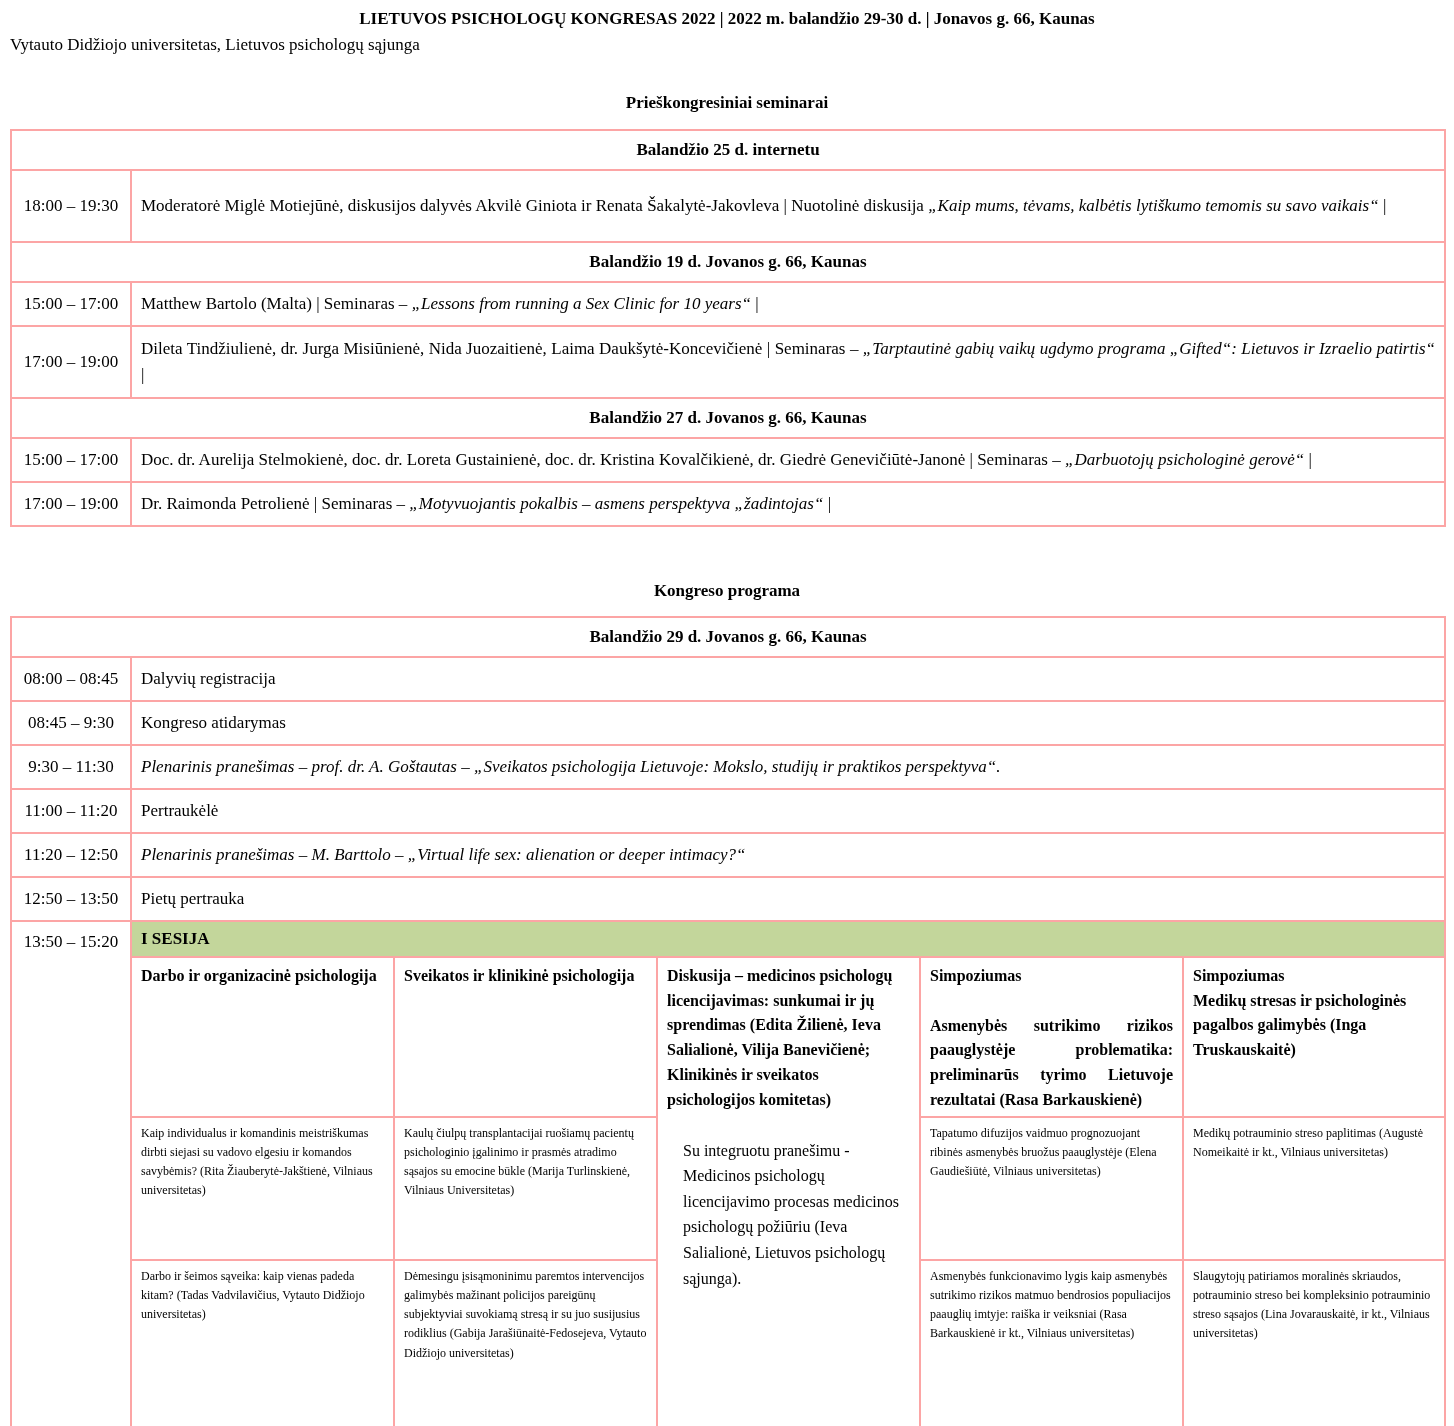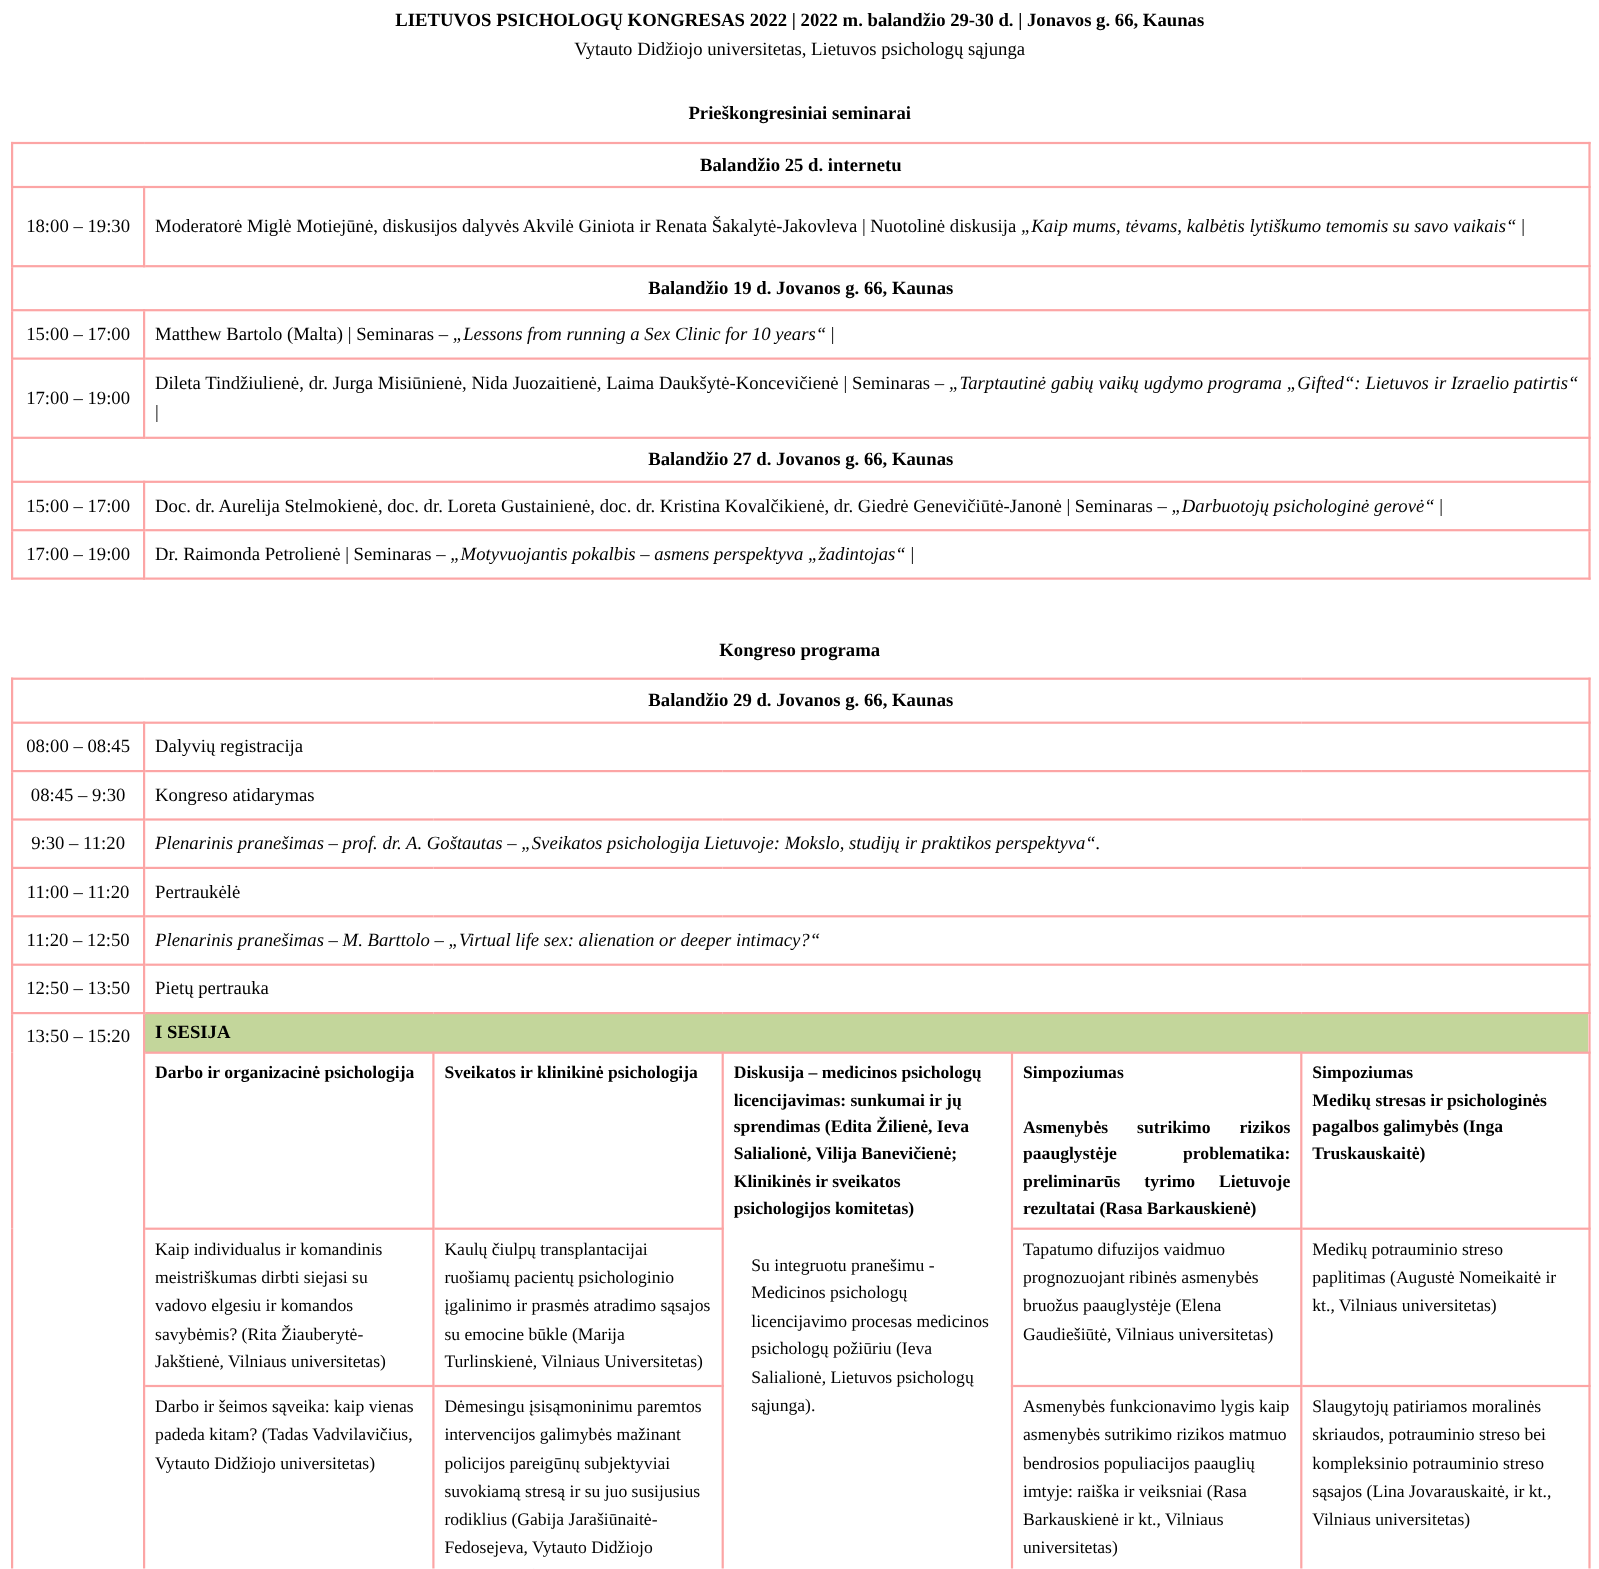--- a/index.html
+++ b/index.html
@@ -1,21 +1,21 @@
 <!DOCTYPE html>
 <html><head>
 <meta charset="utf-8">
 <style>
   html,body{margin:0;padding:0;background:#fff;}
   body{width:1454px;height:1426px;overflow:hidden;color:#000;
        font-family:"Liberation Serif","DejaVu Serif",serif;}
   .page{padding:8px 10px 0 10px;}
 
   .doc-title{font-weight:bold;text-align:center;font-size:17px;line-height:1.35;}
-  .doc-subtitle{text-align:center;font-size:17px;line-height:1.35;margin-top:3px;}
+  .doc-subtitle{text-align:left;font-size:17px;line-height:1.35;margin-top:3px;}
 
   .section-heading{font-weight:bold;text-align:center;font-size:17px;}
   .heading-seminars{margin:36px 0 16px 0;}
   .heading-program{margin:54px 0 15px 0;}
 
   table.tbl{border-collapse:collapse;table-layout:fixed;width:1434px;}
   .tbl td{border:2px solid #fca5a5;padding:3px 9px;font-size:17px;line-height:1.5;
           vertical-align:middle;overflow:hidden;}
 
   .day-header{font-weight:bold;text-align:center;height:32px;}
@@ -24,21 +24,21 @@
   tr.r1 td{height:36px;}
   tr.r2 td{height:64px;}
   td.italic{font-style:italic;}
 
   
   td.session-time{vertical-align:top;padding-top:7px;}
   td.sesija-cell{background:#c3d69b;font-weight:bold;height:28px;}
   td.col-h{font-weight:bold;vertical-align:top;font-size:16px;line-height:1.55;
            padding-top:6px;}
   tr.col-headers td{height:138px;}
-  td.talk{vertical-align:top;font-size:16px;line-height:1.6;padding-top:6px;}
+  td.talk{vertical-align:top;font-size:12px;line-height:1.6;padding-top:6px;}
   tr.body1 td{height:132px;}
   tr.body2 td{height:188px;}
   .col-h .sub{margin-top:0;}
   .col-h .sub.gap{margin-top:25px;}
   td.col-h.just .sub{text-align:justify;}
   .col3-body{font-weight:normal;margin-top:25px;line-height:1.6;margin-left:16px;}
 </style>
 </head>
 <body>
 
@@ -104,21 +104,21 @@
       </tr>
       <tr class="r1">
         <td class="time-cell">08:00 – 08:45</td>
         <td colspan="5">Dalyvių registracija</td>
       </tr>
       <tr class="r1">
         <td class="time-cell">08:45 – 9:30</td>
         <td colspan="5">Kongreso atidarymas</td>
       </tr>
       <tr class="r1">
-        <td class="time-cell">9:30 – 11:20</td>
+        <td class="time-cell">9:30 – 11:30</td>
         <td colspan="5" class="italic">Plenarinis pranešimas – prof. dr. A. Goštautas – „Sveikatos psichologija Lietuvoje: Mokslo, studijų ir praktikos perspektyva“.</td>
       </tr>
       <tr class="r1">
         <td class="time-cell">11:00 – 11:20</td>
         <td colspan="5">Pertraukėlė</td>
       </tr>
       <tr class="r1">
         <td class="time-cell">11:20 – 12:50</td>
         <td colspan="5" class="italic">Plenarinis pranešimas – M. Barttolo – „Virtual life sex: alienation or deeper intimacy?“</td>
       </tr>

